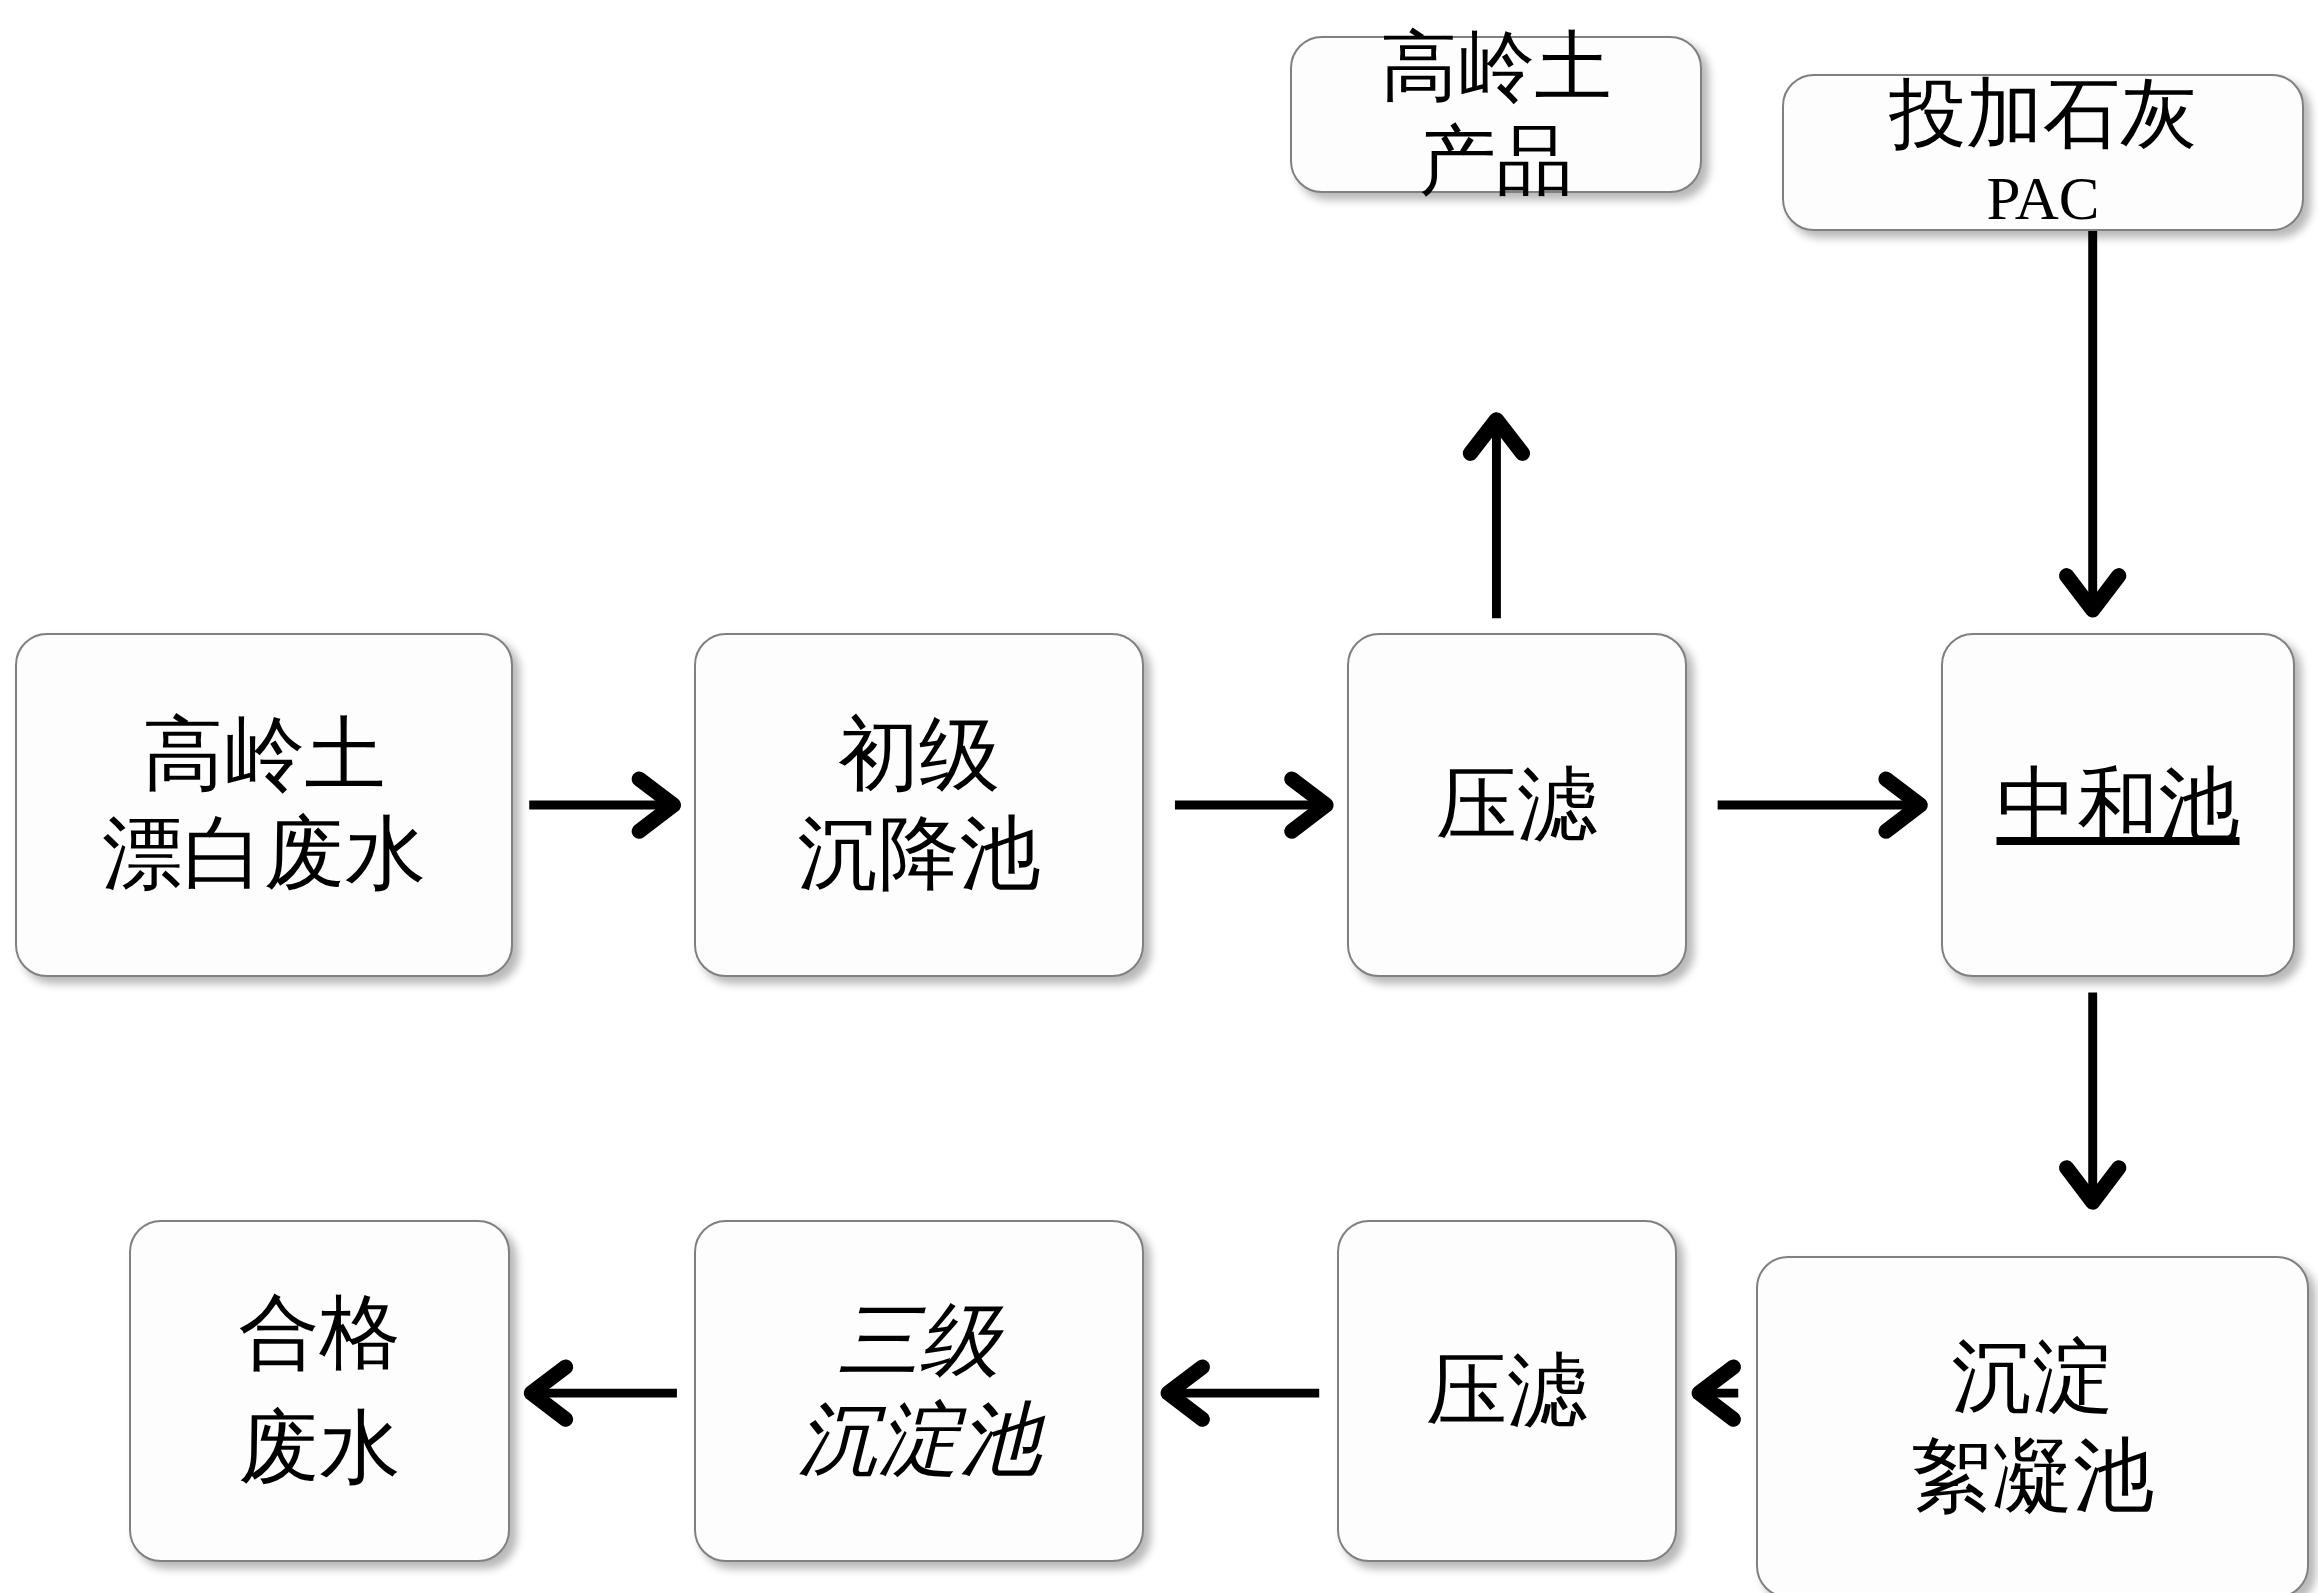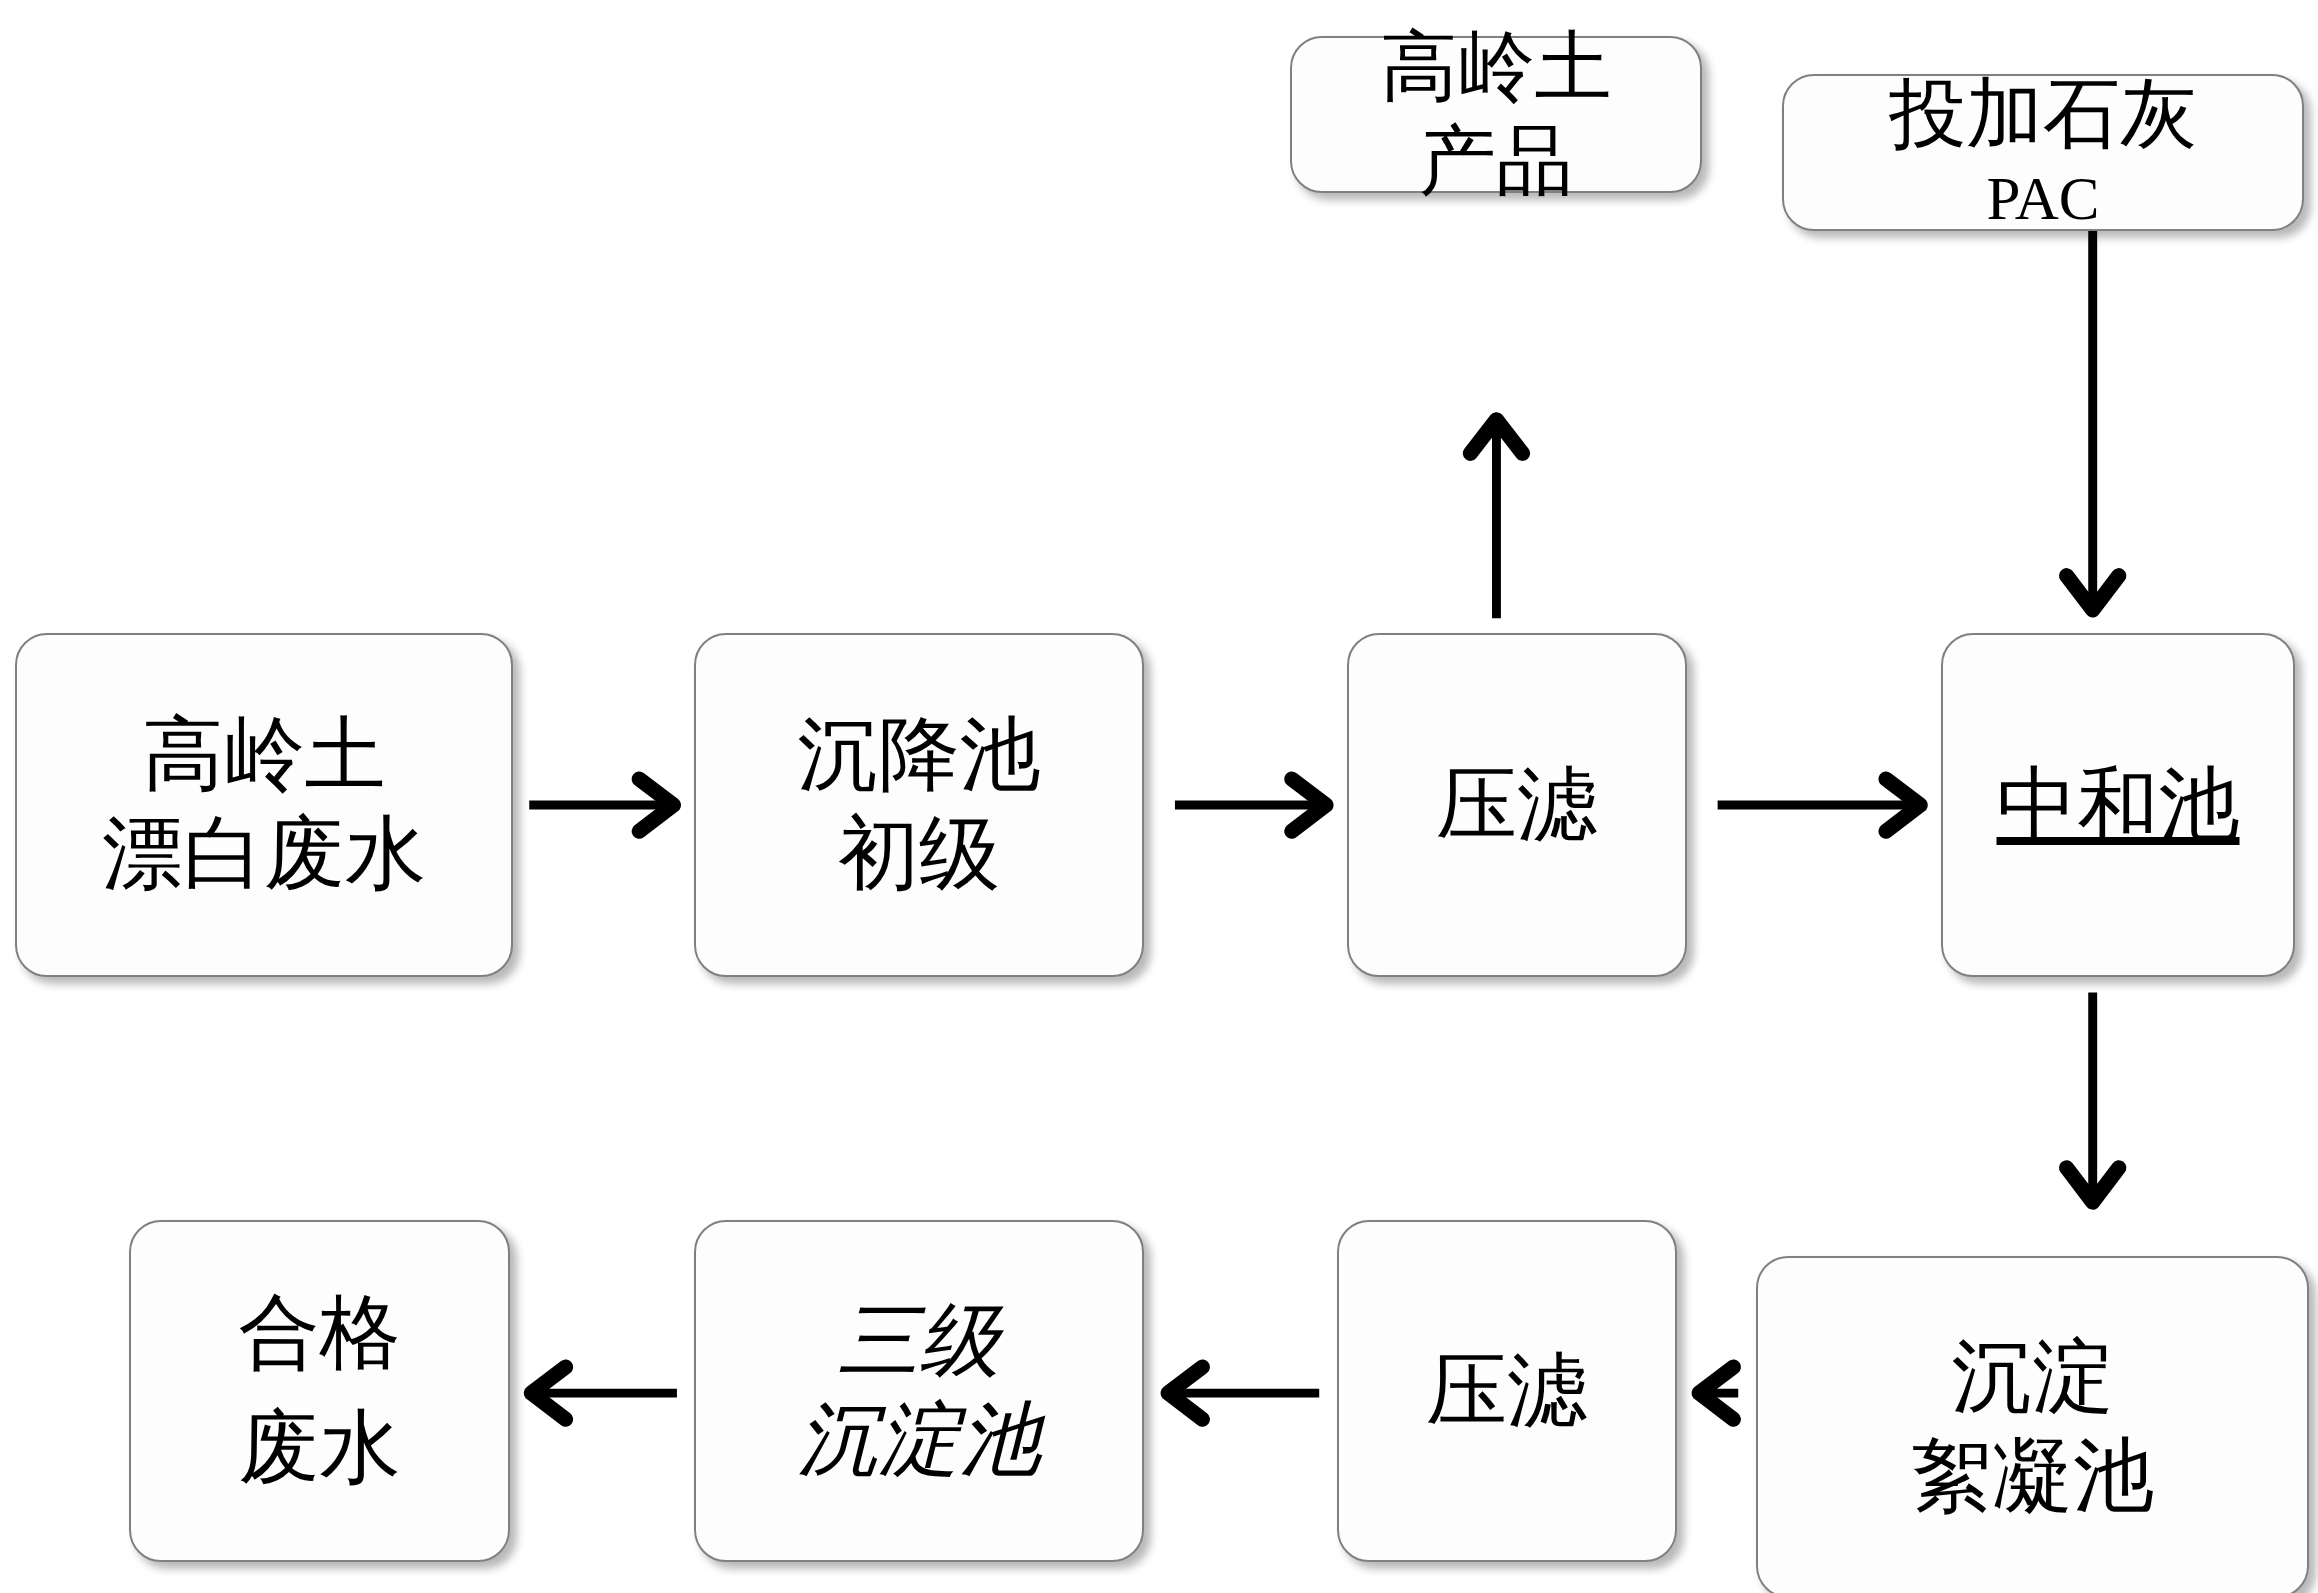--- a/index.html
+++ b/index.html
@@ -137,22 +137,22 @@
     <span class="ln fs-med">投加石灰</span>
     <span class="ln fs-lat">PAC</span>
   </div>
 
   <div class="node" id="n-kaolin-waste">
     <span class="ln fs-big">高岭土</span>
     <span class="ln fs-big">漂白废水</span>
   </div>
 
   <div class="node" id="n-primary-tank">
+    <span class="ln fs-big">初级</span>
     <span class="ln fs-big">沉降池</span>
-    <span class="ln fs-big">初级</span>
   </div>
 
   <div class="node" id="n-press-1">
     <span class="ln fs-big">压滤</span>
   </div>
 
   <div class="node" id="n-neutral-tank">
     <span class="ln fs-big">中和池</span>
   </div>
 

